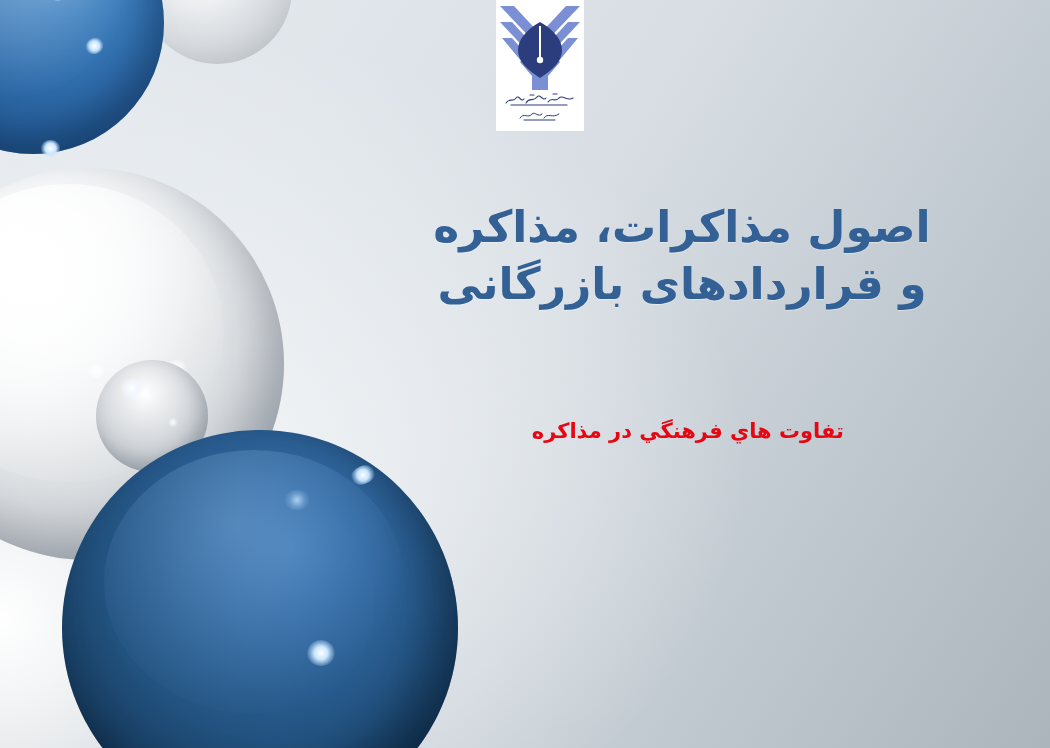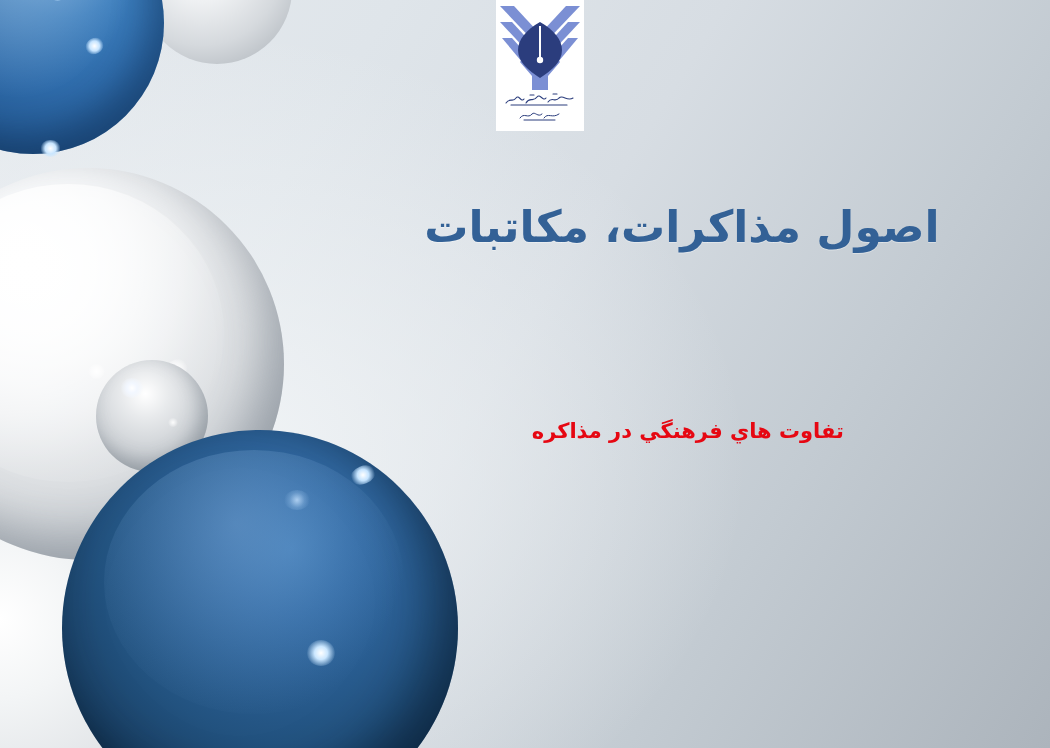--- a/index.html
+++ b/index.html
@@ -242,20 +242,21 @@
         <g stroke="#2b3d7d" stroke-width="1" fill="none" stroke-linecap="round">
           <path d="M3 9 C7 3 11 10 15 5 C18 2 21 9 25 5"></path>
           <path d="M27 9 C31 3 35 10 42 5"></path>
           <path d="M7 11 L38 11"></path>
         </g>
       </svg>
     </div>
   </div>
 
   <div id="title-block">
-    <div class="title-line">اصول مذاكرات، مكاتبات</div>
+    <div class="title-line">اصول مذاكرات، مذاكره</div>
+    <div class="title-line">و قراردادهای بازرگانی</div>
   </div>
 
   <div id="subtitle-block">
     <div id="subtitle-text">تفاوت هاي فرهنگي در مذاكره</div>
   </div>
 
 </div>
 
 </body></html>

